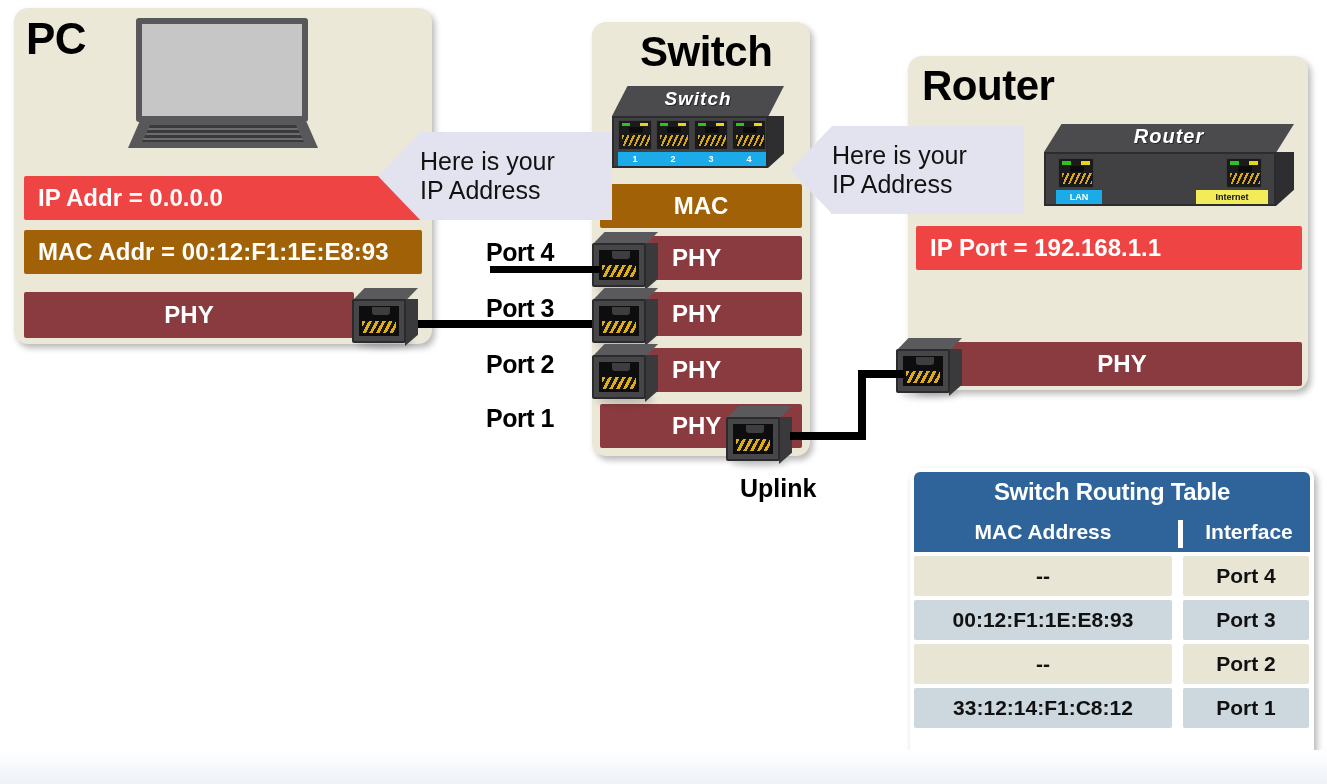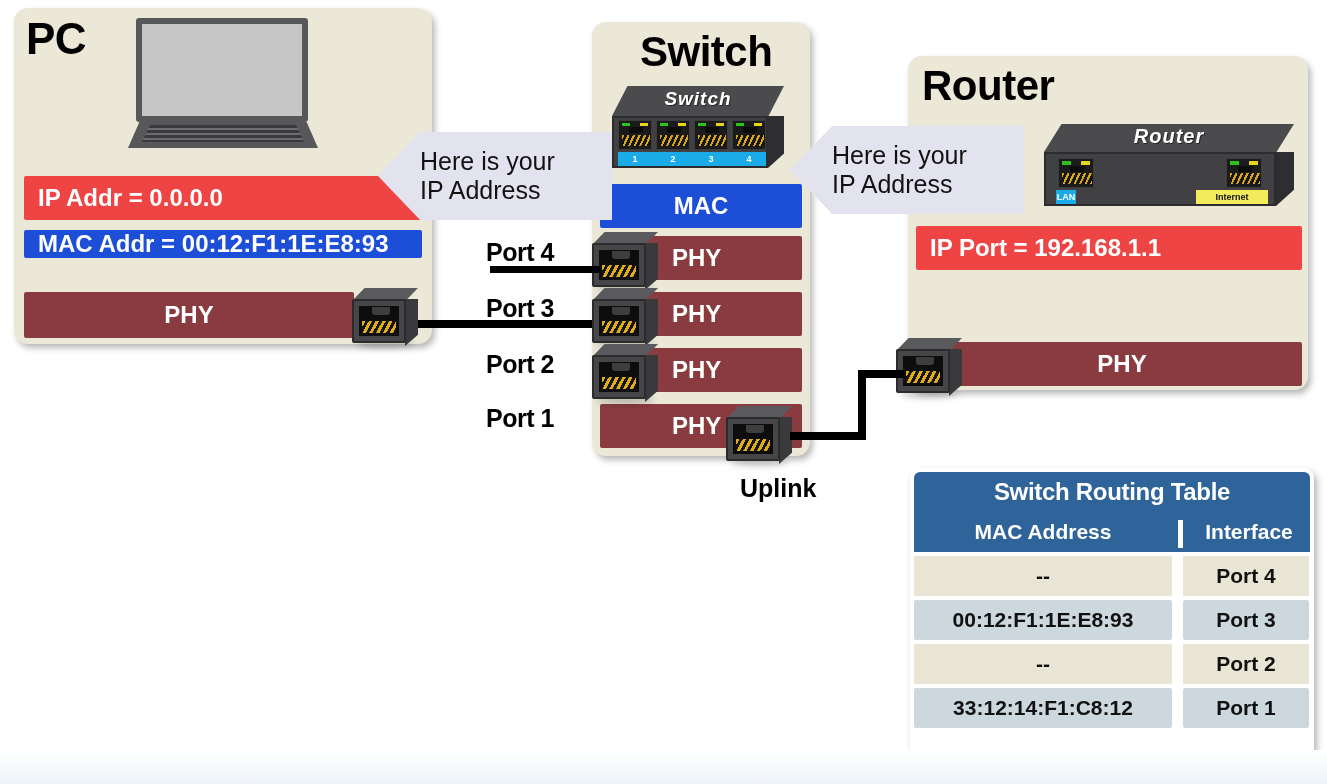--- a/index.html
+++ b/index.html
@@ -36,21 +36,21 @@
   
   .bar {
     position: absolute;
     display: flex;
     align-items: center;
     color: #ffffff;
     font-weight: bold;
     border-radius: 2px;
   }
   .bar.ip   { background: #ef4444; }
-  .bar.mac  { background: #1d4ed8; }
+  .bar.mac  { background: #a16207; }
   .bar.phy  { background: #8a3b3f; }
   .bar.center { justify-content: center; }
   .bar.left  { justify-content: flex-start; padding-left: 14px; }
 
   
   .laptop { position: absolute; }
   .laptop .lid {
     position: absolute; left: 8px; top: 0; width: 172px; height: 104px;
     background: #c6c6c6; border: 6px solid #58585a; border-radius: 3px;
   }
@@ -263,21 +263,21 @@
   <div class="panel-title" style="left:26px; top:14px; font-size:44px;">PC</div>
 
   <div class="laptop" style="left:128px; top:18px; width:190px; height:132px;">
     <div class="lid"></div>
     <div class="base"></div>
     <div class="keys"></div>
   </div>
 
   <div class="bar ip left" style="left:24px; top:176px; width:398px; height:44px; font-size:24px;">IP Addr = 0.0.0.0</div>
 
-  <div class="bar mac left" style="left:24px; top:230px; width:398px; height:28px; font-size:24px;">MAC Addr = 00:12:F1:1E:E8:93</div>
+  <div class="bar mac left" style="left:24px; top:230px; width:398px; height:44px; font-size:24px;">MAC Addr = 00:12:F1:1E:E8:93</div>
 
   <div class="bar phy center" style="left:24px; top:292px; width:330px; height:46px; font-size:24px;">PHY</div>
 
   <div class="jack" style="left:352px; top:288px;">
     <div class="shadow"></div>
     <div class="top"></div>
     <div class="right"></div>
     <div class="face">
       <div class="hole">
         <div class="hnotch"></div>
@@ -404,21 +404,21 @@
     <div class="topface"></div>
     <div class="brand">Router</div>
     <div class="sidecap"></div>
     <div class="front">
       <div class="rslot" style="left:12px;">
         <div class="led-g"></div>
         <div class="led-y"></div>
         <div class="notch"></div>
         <div class="pins"></div>
       </div>
-      <div class="plabel lan" style="left:10px; top:36px; width:20px;">LAN</div>
+      <div class="plabel lan" style="left:10px; top:36px; width:46px;">LAN</div>
       <div class="rslot" style="right:12px;">
         <div class="led-g"></div>
         <div class="led-y"></div>
         <div class="notch"></div>
         <div class="pins"></div>
       </div>
       <div class="plabel wan" style="right:6px; top:36px; width:72px;">Internet</div>
     </div>
   </div>
 

